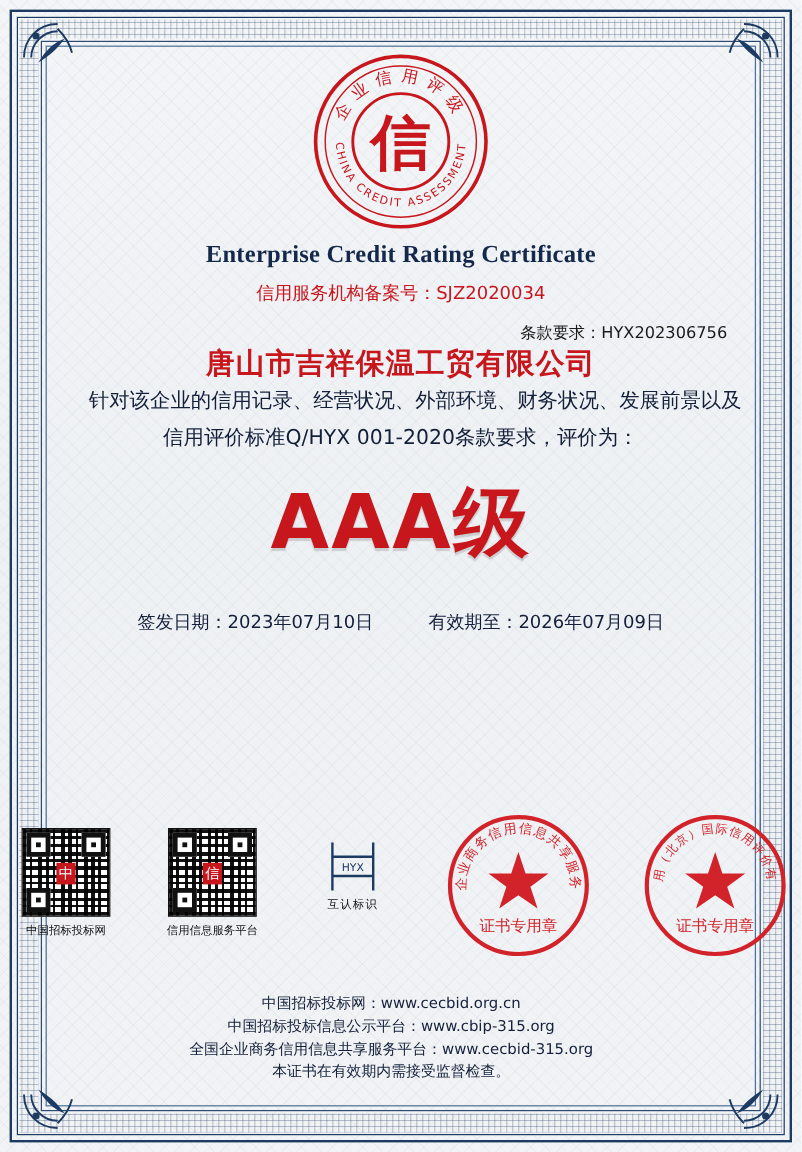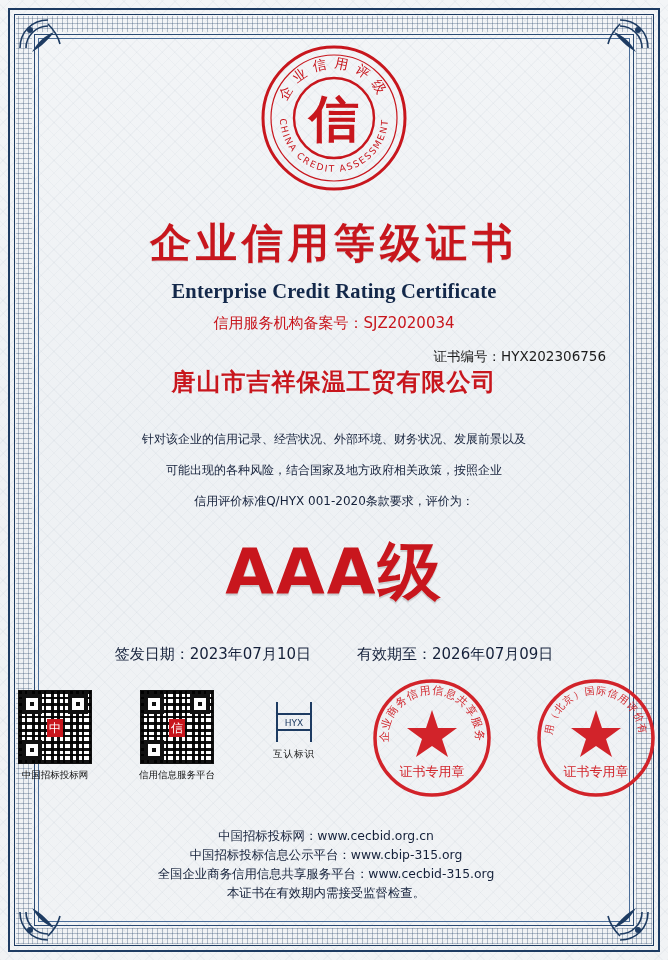--- a/index.html
+++ b/index.html
@@ -104,24 +104,23 @@
   }
   .company {
     text-align: center;
     color: #c8161d;
     font-size: 24px;
     font-weight: bold;
     letter-spacing: 1px;
     font-family: "DejaVu Sans", "Liberation Sans", sans-serif;
   }
   .body-text {
-    margin-top: 26px;
     padding: 0 26px;
     color: #14203a;
-    font-size: 12px;
+    font-size: 17px;
     line-height: 31px;
     text-align: center;
     font-family: "DejaVu Sans", "Liberation Sans", sans-serif;
   }
   .body-text div { white-space: nowrap; }
   .grade {
     margin-top: 12px;
     text-align: center;
     color: #c8161d;
     font-size: 63px;
@@ -272,36 +271,34 @@
         <text font-family="DejaVu Sans, sans-serif" font-size="13.5" fill="#c8161d" letter-spacing="7">
           <textPath href="#arcTop" startOffset="50%" text-anchor="middle" id="emblem-top-text">企业信用评级</textPath>
         </text>
         <text font-family="DejaVu Sans, sans-serif" font-size="9.2" fill="#c8161d" letter-spacing="1.6">
           <textPath href="#arcBot" startOffset="50%" text-anchor="middle" id="emblem-bottom-text">CHINA CREDIT ASSESSMENT</textPath>
         </text>
         <text x="74" y="92" text-anchor="middle" font-family="DejaVu Sans, sans-serif" font-size="50" font-weight="bold" fill="#c8161d" id="emblem-center-text">信</text>
       </svg>
     </div>
 
-    <div class="title-cn">企业信用等级证书</div>
     <div class="title-en">Enterprise Credit Rating Certificate</div>
 
     <div class="filing">
       <span>信用服务机构备案号：</span><span>SJZ2020034</span>
     </div>
 
     <div class="cert-no">
-      <span>证书编号：</span><span>HYX202306756</span>
+      <span>条款要求：</span><span>HYX202306756</span>
     </div>
 
     <div class="company">唐山市吉祥保温工贸有限公司</div>
 
     <div class="body-text">
       <div>针对该企业的信用记录、经营状况、外部环境、财务状况、发展前景以及</div>
-      <div>可能出现的各种风险，结合国家及地方政府相关政策，按照企业</div>
       <div>信用评价标准Q/HYX 001-2020条款要求，评价为：</div>
     </div>
 
     <div class="grade">AAA级</div>
 
     <div class="dates">
       <div>
         <span>签发日期：</span><span>2023年07月10日</span>
       </div>
       <div>

